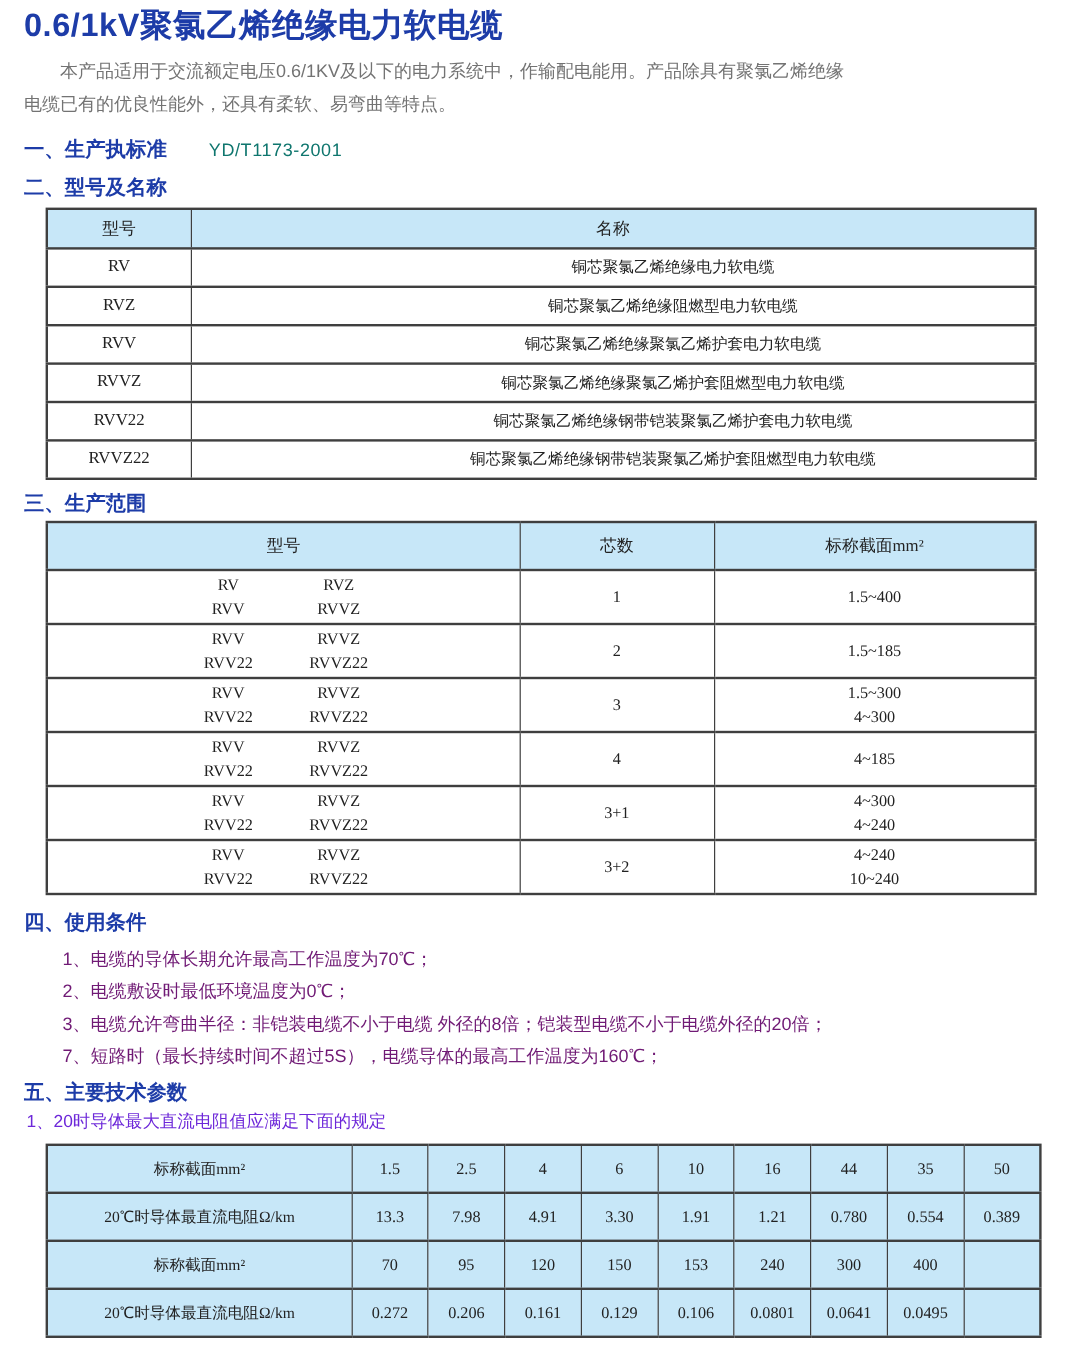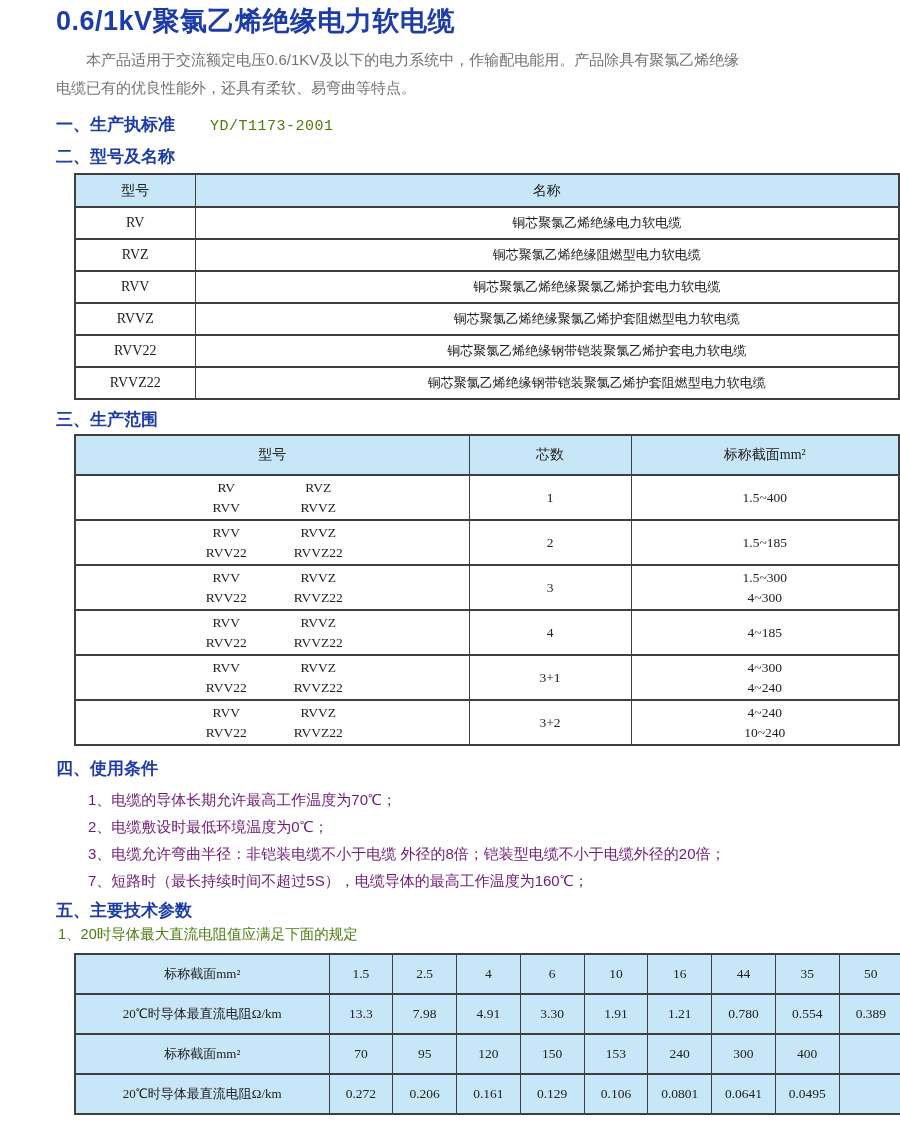--- a/index.html
+++ b/index.html
@@ -8,39 +8,39 @@
     --border: #3f3f3f;
   }
   * { box-sizing: border-box; }
   html, body { margin: 0; padding: 0; }
   body {
     width: 900px; height: 1121px;
     background: #ffffff;
     font-family: "Liberation Sans", sans-serif;
     color: #333;
   }
-  .page { position: relative; width: 900px; height: 1121px; overflow: hidden; background:#fff;padding-left:36px; }
+  .page { position: relative; width: 900px; height: 1121px; overflow: hidden; background:#fff; }
 
   .title {
     margin: 4px 0 0 20px;
     font-size: 27px; line-height: 34px;
     font-weight: bold; color: var(--accent);
     letter-spacing: 0.5px;
   }
   .intro { margin: 8px 24px 0 20px; font-size: 15px; line-height: 28px; color: #737373; }
   .intro .l1 { display: block; text-indent: 2em; }
   .intro .l2 { display: block; }
 
   .sec-row { display: flex; align-items: baseline; gap: 35px; margin: 12px 0 0 20px; }
   h2.sec-heading {
     margin: 0; font-size: 17px; line-height: 22px;
     font-weight: bold; color: var(--accent);
   }
   .h2-block { margin: 10px 0 0 20px; }
-  .std-code { font-size: 15px; color: #4d7c0f; letter-spacing: 0.5px; font-family: Liberation Mono, monospace; }
+  .std-code { font-size: 15px; color: #0f766e; letter-spacing: 0.5px; }
 
   table {
     border-collapse: collapse;
     table-layout: fixed;
     margin: 5px 0 0 38px;
     width: 826px;
     border: 2px solid var(--border);
     font-family: "Liberation Serif", serif;
   }
   th, td {
@@ -65,21 +65,21 @@
   .t2 .col-models { width: 394px; }
   .t2 .col-cores { width: 162px; }
   .t2 td { height: 45px; font-size: 13.5px; }
   .t2 .mline { display: flex; justify-content: center; line-height: 20px; }
   .t2 .mline span { width: 92px; text-align: center; }
   .t2 .spec div { line-height: 20px; }
 
   
   .conditions { margin: 6px 0 0 52px; font-size: 15px; line-height: 27px; color: #701a75; }
 
-  .note-line { margin: 3px 0 0 22px; font-size: 14.5px; color: #4d7c0f; }
+  .note-line { margin: 3px 0 0 22px; font-size: 14.5px; color: #6d28d9; }
 
   
   .t3 { margin-top: 9px; width: 830px; }
   .t3 td { height: 40px; background: var(--thead-bg); font-size: 13.5px; }
   .t3 .col-label { width: 254px; }
   .t3 td.rowlabel { font-size: 13px; }
 </style>
 </head>
 <body>
 

